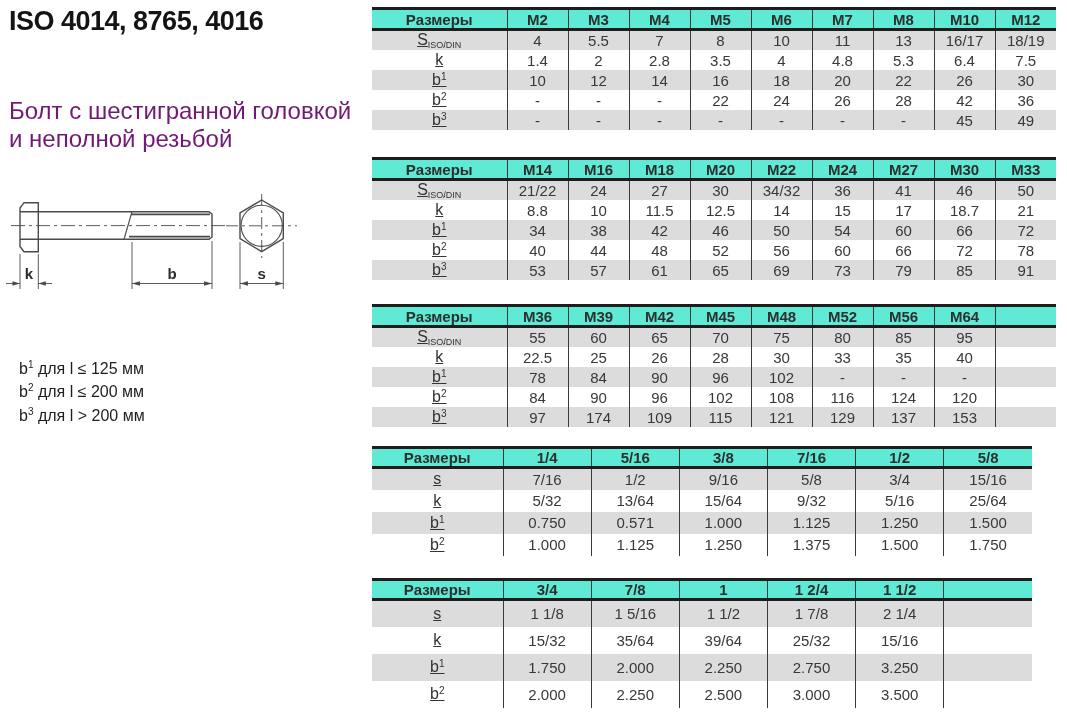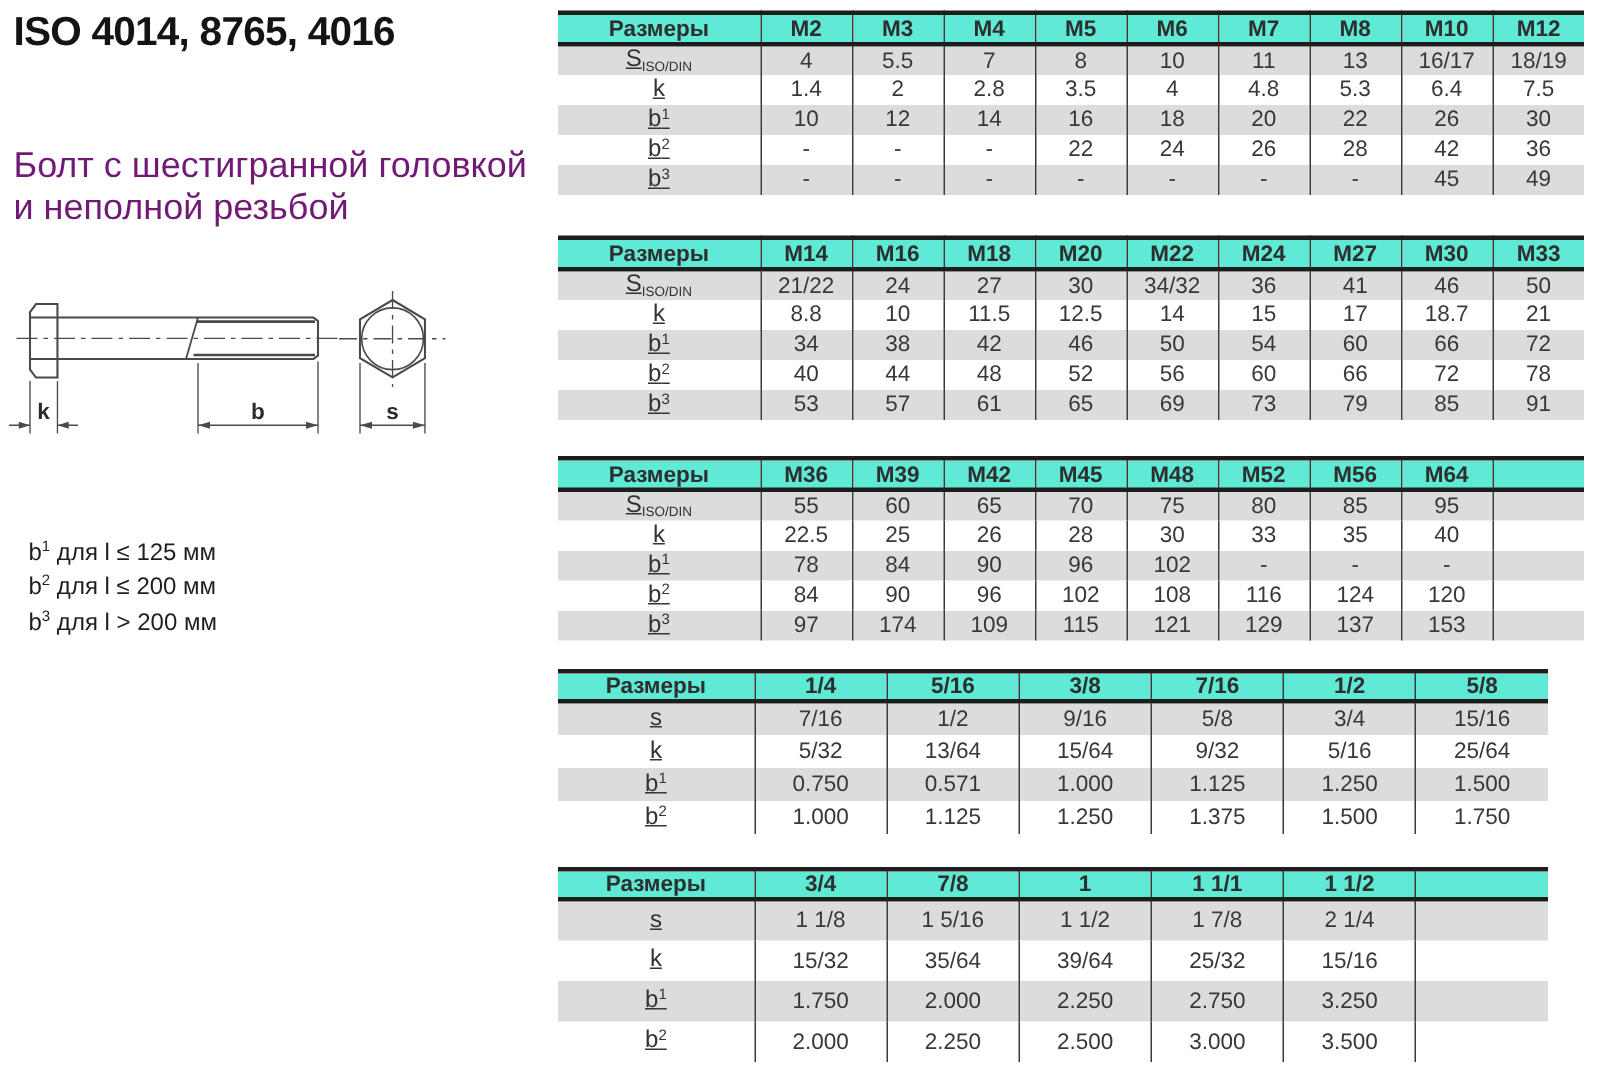--- a/index.html
+++ b/index.html
@@ -474,21 +474,21 @@
           <col>
           <col>
           <col>
         </colgroup>
         <thead>
           <tr>
             <th>Размеры</th>
             <th>3/4</th>
             <th>7/8</th>
             <th>1</th>
-            <th>1 1/1</th>
+            <th>1 2/4</th>
             <th>1 1/2</th>
             <th></th>
           </tr>
         </thead>
         <tbody>
           <tr>
             <td class="rowlabel"><span>s</span></td>
             <td>1 1/8</td>
             <td>1 5/16</td>
             <td>1 1/2</td>

